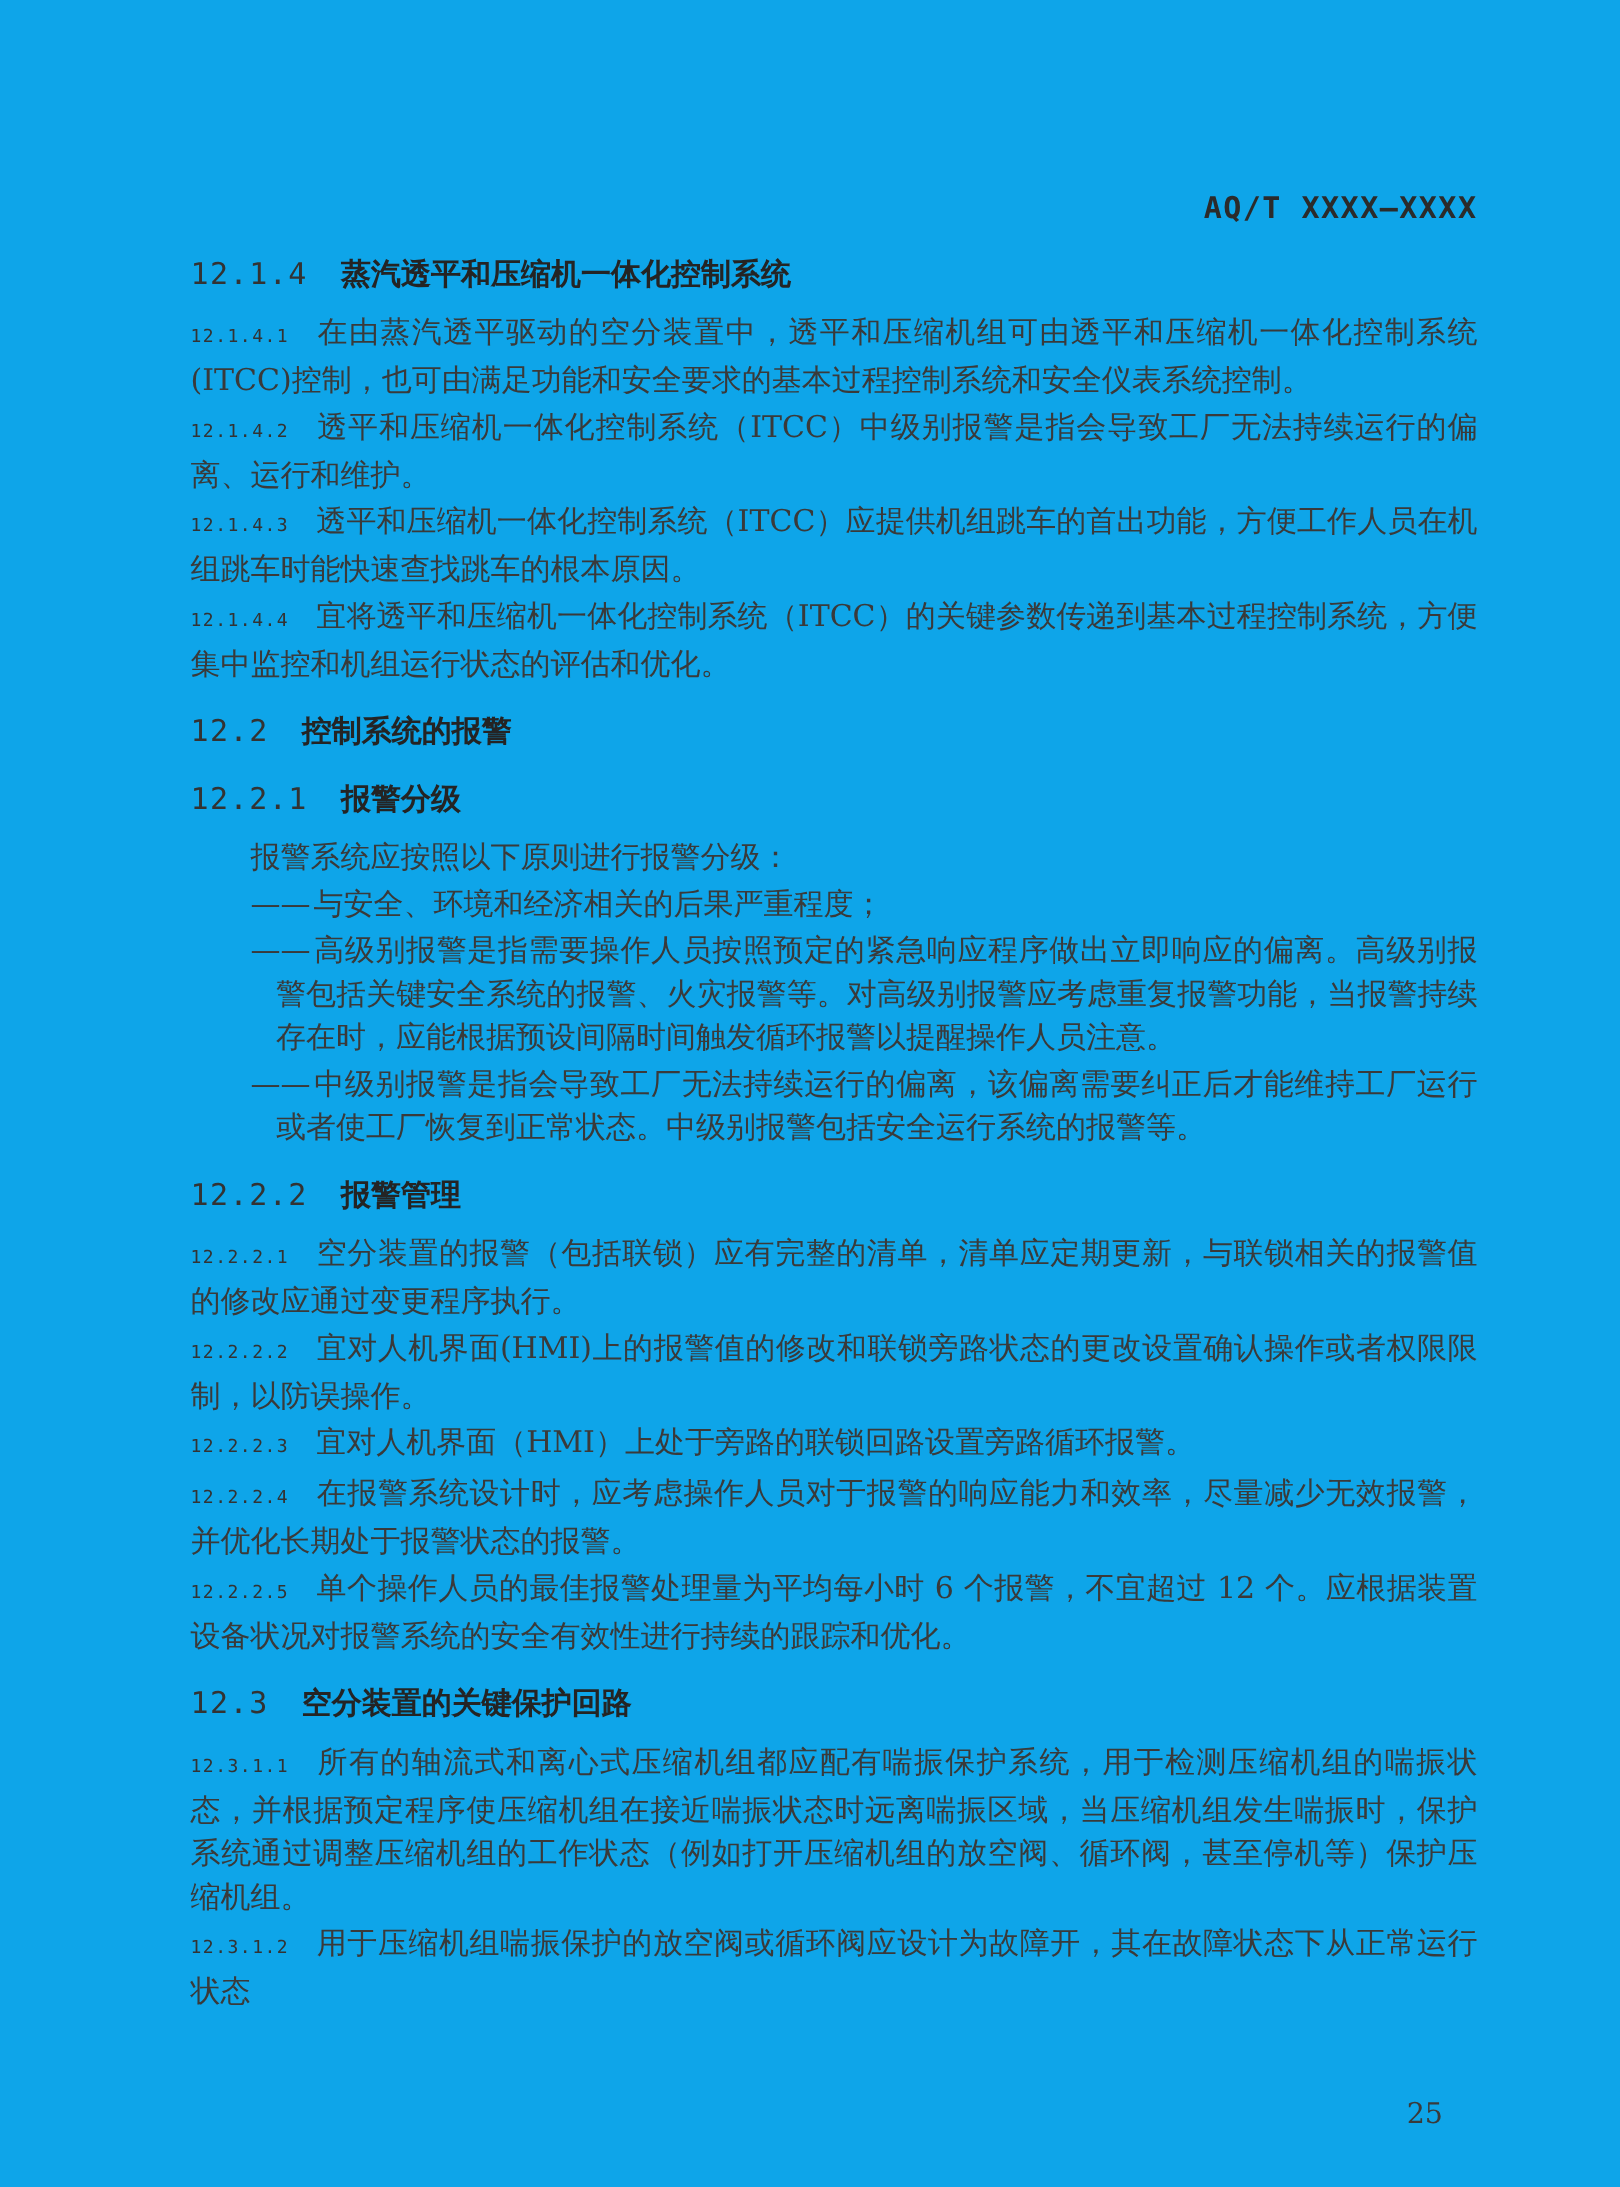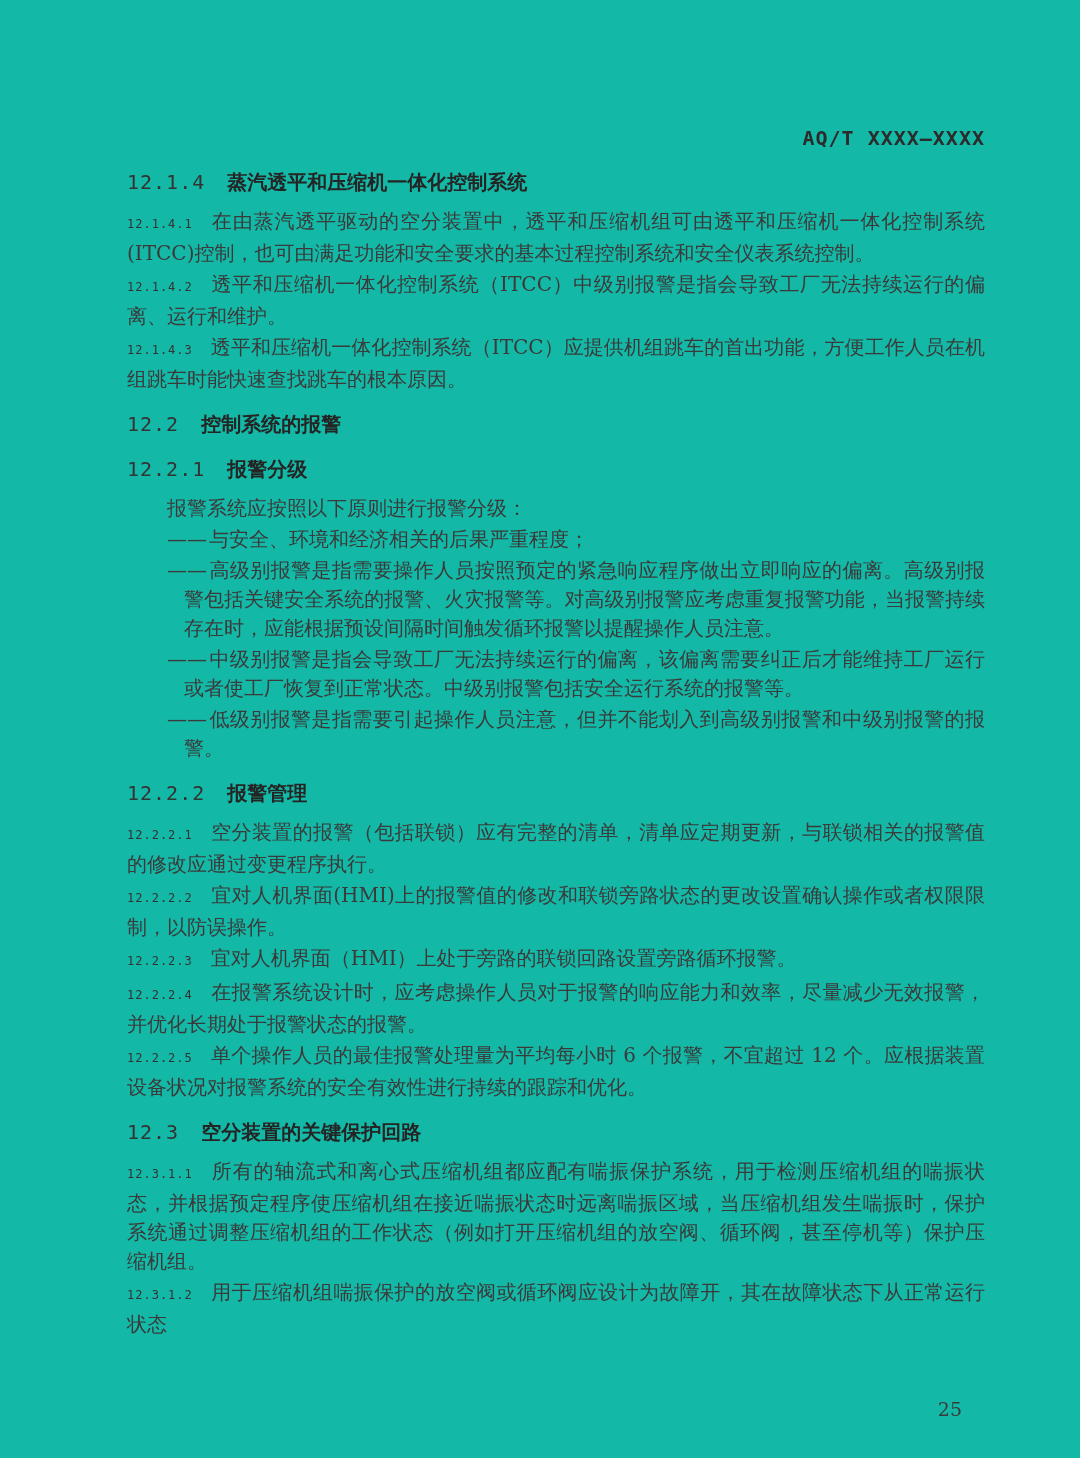--- a/index.html
+++ b/index.html
@@ -4,21 +4,21 @@
 <style>
   html, body {
     margin: 0;
     padding: 0;
     background: #ffffff;
   }
   .page {
     position: relative;
     width: 1080px;
     height: 1458px;
-    background: #14b8a6;
+    background: #0ea5e9;
     overflow: hidden;
     font-family: "DejaVu Serif", "Liberation Serif", serif;
     color: #3a3a3a;
   }
   .page-header {
     position: absolute;
     top: 126px;
     right: 95px;
     font-family: "DejaVu Sans Mono", "Liberation Mono", monospace;
     font-size: 20px;
@@ -93,35 +93,35 @@
   <main class="content">
 
     <h3 class="heading"><span class="num">12.1.4</span><span>蒸汽透平和压缩机一体化控制系统</span></h3>
 
     <p class="clause"><span class="num">12.1.4.1</span><span>在由蒸汽透平驱动的空分装置中，透平和压缩机组可由透平和压缩机一体化控制系统(ITCC)控制，也可由满足功能和安全要求的基本过程控制系统和安全仪表系统控制。</span></p>
 
     <p class="clause"><span class="num">12.1.4.2</span><span>透平和压缩机一体化控制系统（ITCC）中级别报警是指会导致工厂无法持续运行的偏离、运行和维护。</span></p>
 
     <p class="clause"><span class="num">12.1.4.3</span><span>透平和压缩机一体化控制系统（ITCC）应提供机组跳车的首出功能，方便工作人员在机组跳车时能快速查找跳车的根本原因。</span></p>
 
+    <p class="clause"><span class="num">12.1.4.4</span><span>宜将透平和压缩机一体化控制系统（ITCC）的关键参数传递到基本过程控制系统，方便集中监控和机组运行状态的评估和优化。</span></p>
 
     <h2 class="heading"><span class="num">12.2</span><span>控制系统的报警</span></h2>
 
     <h3 class="heading"><span class="num">12.2.1</span><span>报警分级</span></h3>
 
     <p class="plain">报警系统应按照以下原则进行报警分级：</p>
 
     <p class="dash"><span class="dash-mark">——</span><span>与安全、环境和经济相关的后果严重程度；</span></p>
 
 
     <p class="dash"><span class="dash-mark">——</span><span>高级别报警是指需要操作人员按照预定的紧急响应程序做出立即响应的偏离。高级别报警包括关键安全系统的报警、火灾报警等。对高级别报警应考虑重复报警功能，当报警持续存在时，应能根据预设间隔时间触发循环报警以提醒操作人员注意。</span></p>
 
     <p class="dash"><span class="dash-mark">——</span><span>中级别报警是指会导致工厂无法持续运行的偏离，该偏离需要纠正后才能维持工厂运行或者使工厂恢复到正常状态。中级别报警包括安全运行系统的报警等。</span></p>
 
-    <p class="dash"><span class="dash-mark">——</span><span>低级别报警是指需要引起操作人员注意，但并不能划入到高级别报警和中级别报警的报警。</span></p>
 
     <h3 class="heading"><span class="num">12.2.2</span><span>报警管理</span></h3>
 
     <p class="clause"><span class="num">12.2.2.1</span><span>空分装置的报警（包括联锁）应有完整的清单，清单应定期更新，与联锁相关的报警值的修改应通过变更程序执行。</span></p>
 
     <p class="clause"><span class="num">12.2.2.2</span><span>宜对人机界面(HMI)上的报警值的修改和联锁旁路状态的更改设置确认操作或者权限限制，以防误操作。</span></p>
 
     <p class="clause"><span class="num">12.2.2.3</span><span>宜对人机界面（HMI）上处于旁路的联锁回路设置旁路循环报警。</span></p>
 
     <p class="clause"><span class="num">12.2.2.4</span><span>在报警系统设计时，应考虑操作人员对于报警的响应能力和效率，尽量减少无效报警，并优化长期处于报警状态的报警。</span></p>

